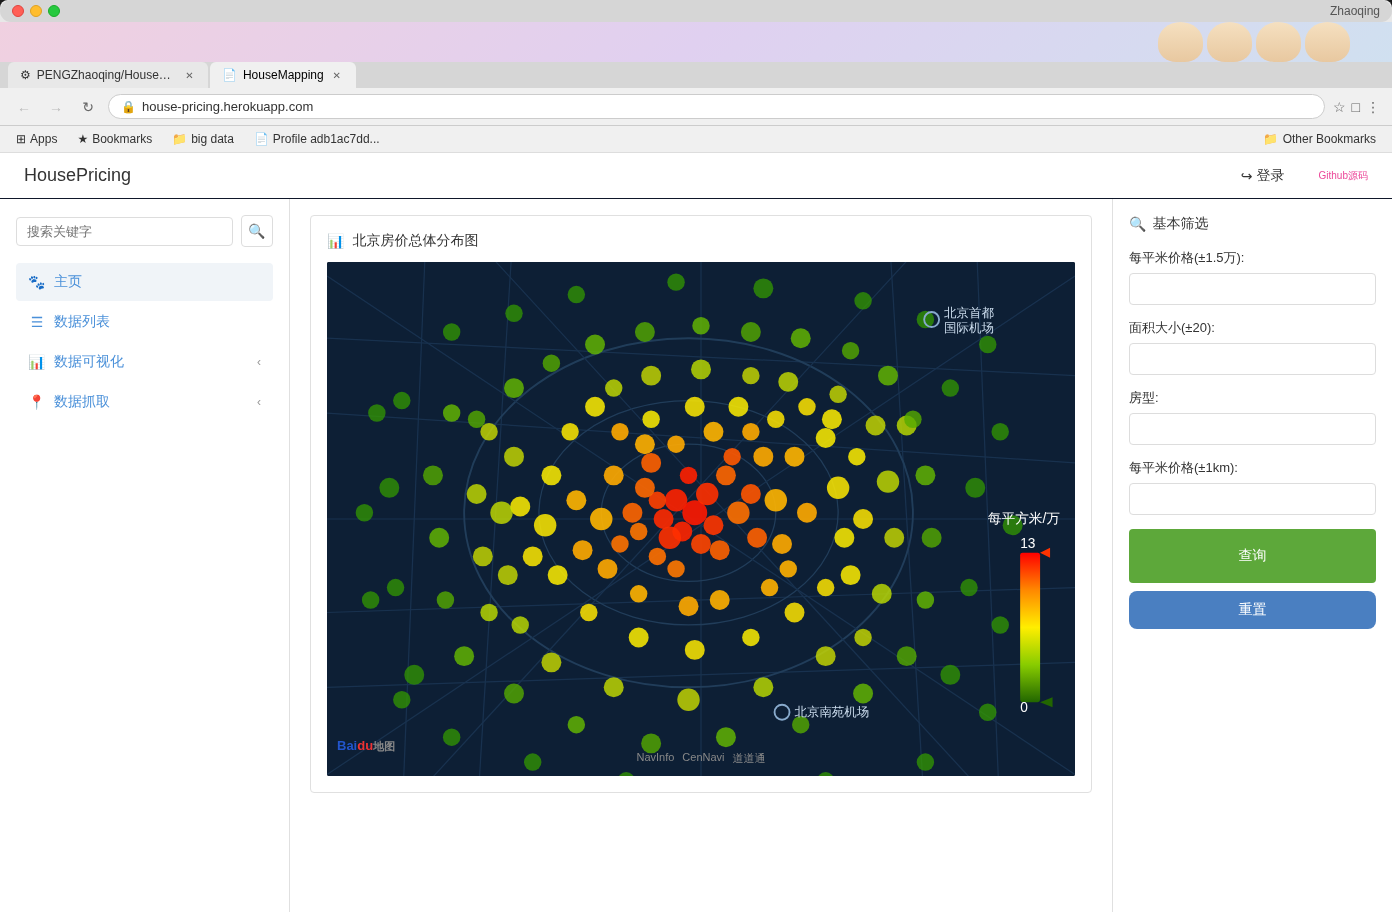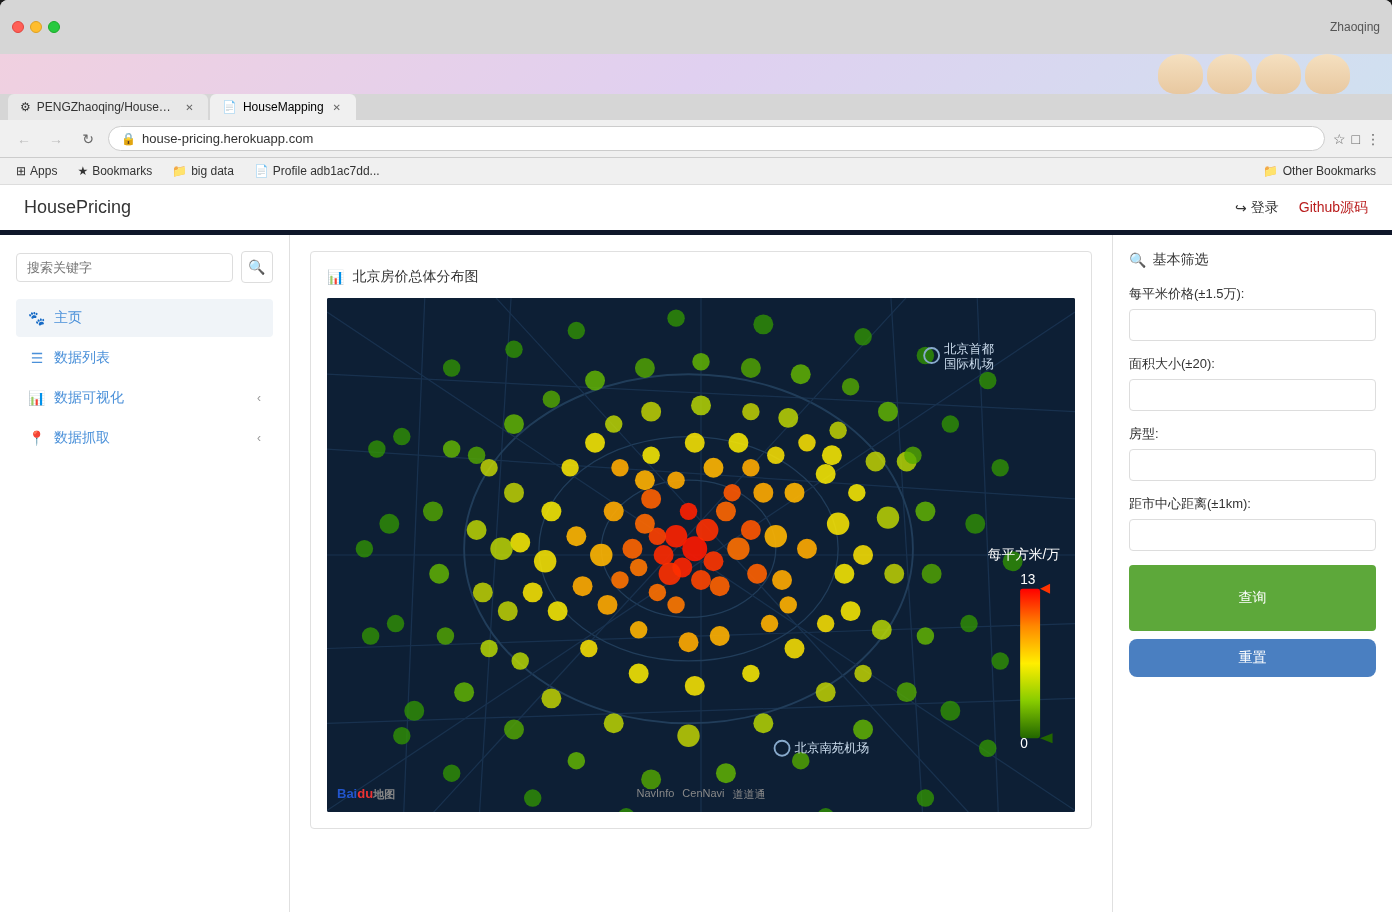--- a/index.html
+++ b/index.html
@@ -9,24 +9,25 @@
     .browser-chrome {
       background: #e8e8e8;
       border-radius: 8px 8px 0 0;
       overflow: hidden;
       width: 1392px;
       min-height: 912px;
     }
 
     .title-bar {
       background: #d6d6d6;
-      padding: 20px 12px;
+      padding: 4px 12px;
       display: flex;
       align-items: center;
       justify-content: space-between;
+      border-radius: 12px;
     }
 
     .traffic-lights {
       display: flex;
       gap: 6px;
       align-items: center;
     }
 
     .traffic-light {
       width: 12px;
@@ -149,21 +150,21 @@
       background: white;
       min-height: calc(912px - 130px);
     }
 
     
     .app-header {
       display: flex;
       align-items: center;
       justify-content: space-between;
       padding: 12px 24px;
-      border-bottom: 5px solid #0f172a;
+      border-bottom: 1px solid #0f172a;
       background: white;
     }
 
     .app-logo {
       font-size: 18px;
       font-weight: 500;
       color: #333;
     }
 
     .header-actions {
@@ -175,24 +176,25 @@
     .login-btn {
       color: #333;
       font-size: 14px;
       cursor: pointer;
       display: flex;
       align-items: center;
       gap: 4px;
     }
 
     .github-btn {
-      color: #b91c1c;
-      font-size: 14px;
+      color: #ec4899;
+      font-size: 10px;
       cursor: pointer;
       text-decoration: none;
+      margin-left: 14px;
     }
 
     
     .main-layout {
       display: flex;
       height: calc(912px - 180px);
     }
 
     
     .sidebar {
@@ -297,21 +299,21 @@
     
     .map-bg {
       position: absolute;
       inset: 0;
       background: #0d1f35;
     }
 
     
     .baidu-logo {
       position: absolute;
-      bottom: 10px;
+      bottom: 22px;
       left: 10px;
       color: #4080ff;
       font-size: 13px;
       font-weight: bold;
     }
 
     .map-footer-text {
       position: absolute;
       bottom: 10px;
       left: 50%;
@@ -355,21 +357,21 @@
       width: 100%;
       border: 1px solid #ddd;
       border-radius: 4px;
       padding: 6px 8px;
       font-size: 13px;
       height: 32px;
     }
 
     .btn-query {
       width: 100%;
-      padding: 24px;
+      padding: 18px;
       background: #5da83a;
       color: white;
       border: none;
       border-radius: 4px;
       font-size: 14px;
       cursor: pointer;
       margin-bottom: 8px;
     }
 
     .btn-reset {
@@ -778,21 +780,21 @@
         </div>
 
         <div class="filter-group">
           <label class="filter-label">房型:</label>
           <input class="filter-input" type="text" style="">
         </div>
 
 
 
         <div class="filter-group">
-          <label class="filter-label">距市中心距离(±1km):</label>
+          <label class="filter-label">每平米价格(±1km):</label>
           <input class="filter-input" type="text" style="">
         </div>
 
         <button class="btn-query">查询</button>
         <button class="btn-reset">重置</button>
       </div>
     </div>
   </div>
 </div>
 

